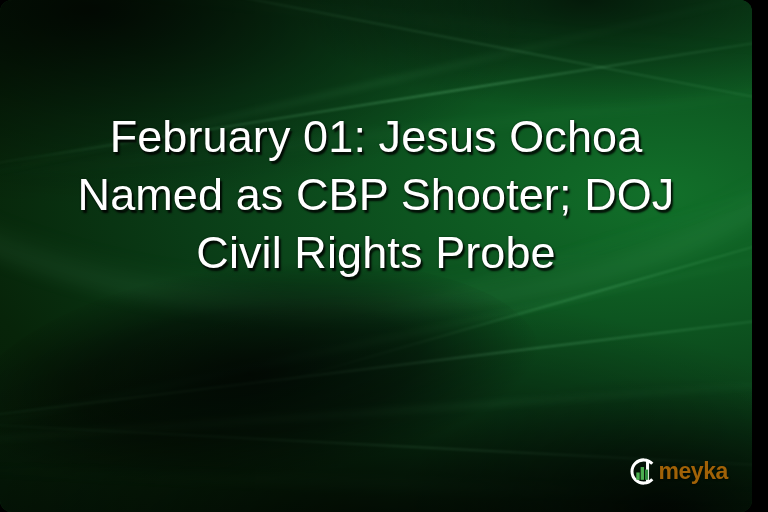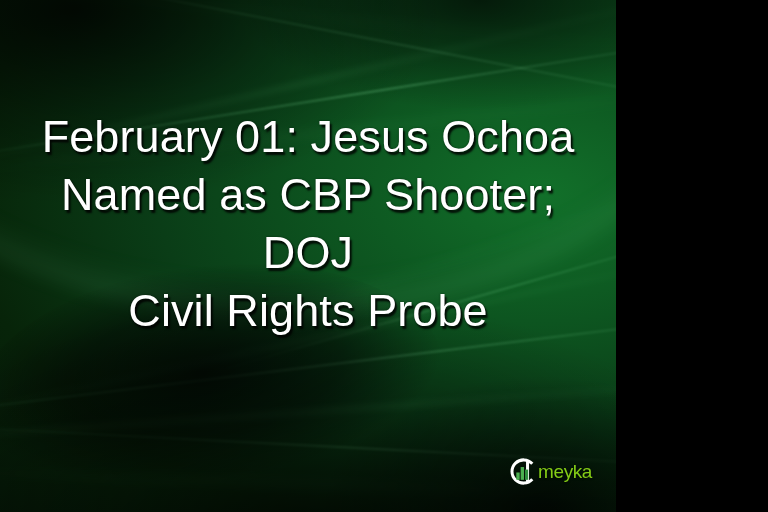--- a/index.html
+++ b/index.html
@@ -2,25 +2,26 @@
 <html><head>
 <meta charset="utf-8">
 <style>
   html, body {
     margin: 0;
     padding: 0;
     background: #000;
   }
   #card {
     position: relative;
-    width: 616px;
+    width: 752px;
     height: 512px;
     overflow: hidden;
     font-family: "Liberation Sans", sans-serif;
     background: #06180a;
+    border-radius: 12px;
   }
 
   
   .bg-layer {
     position: absolute;
     inset: 0;
     pointer-events: none;
   }
   #bg-base {
     background:
@@ -96,23 +97,23 @@
     gap: 1px;
     height: 34px;
   }
   #logo-mark {
     width: 31px;
     height: 31px;
     position: relative;
     flex: 0 0 auto;
   }
   #logo-word {
-    color: #84cc16;
-    font-size: 19px;
-    font-weight: 400;
+    color: #a16207;
+    font-size: 23px;
+    font-weight: 700;
     letter-spacing: -0.4px;
     line-height: 1;
     margin-left: -1px;
     text-shadow: 0 1px 2px rgba(0,0,0,0.55);
   }
 </style>
 </head>
 <body>
 
 <div id="card">

